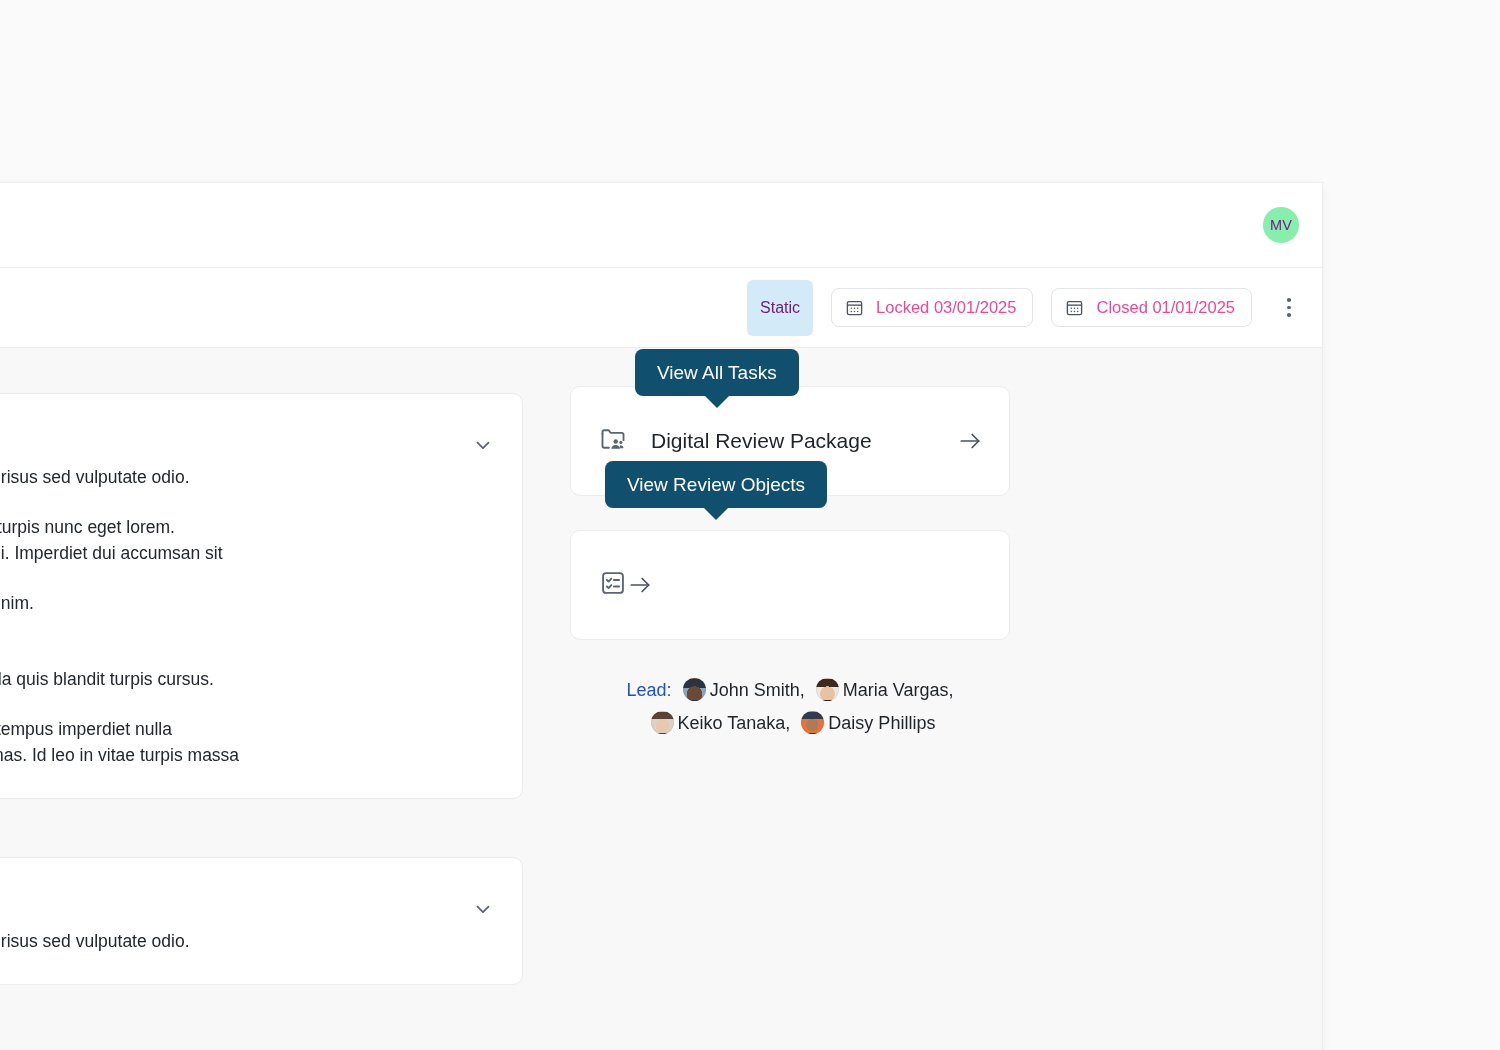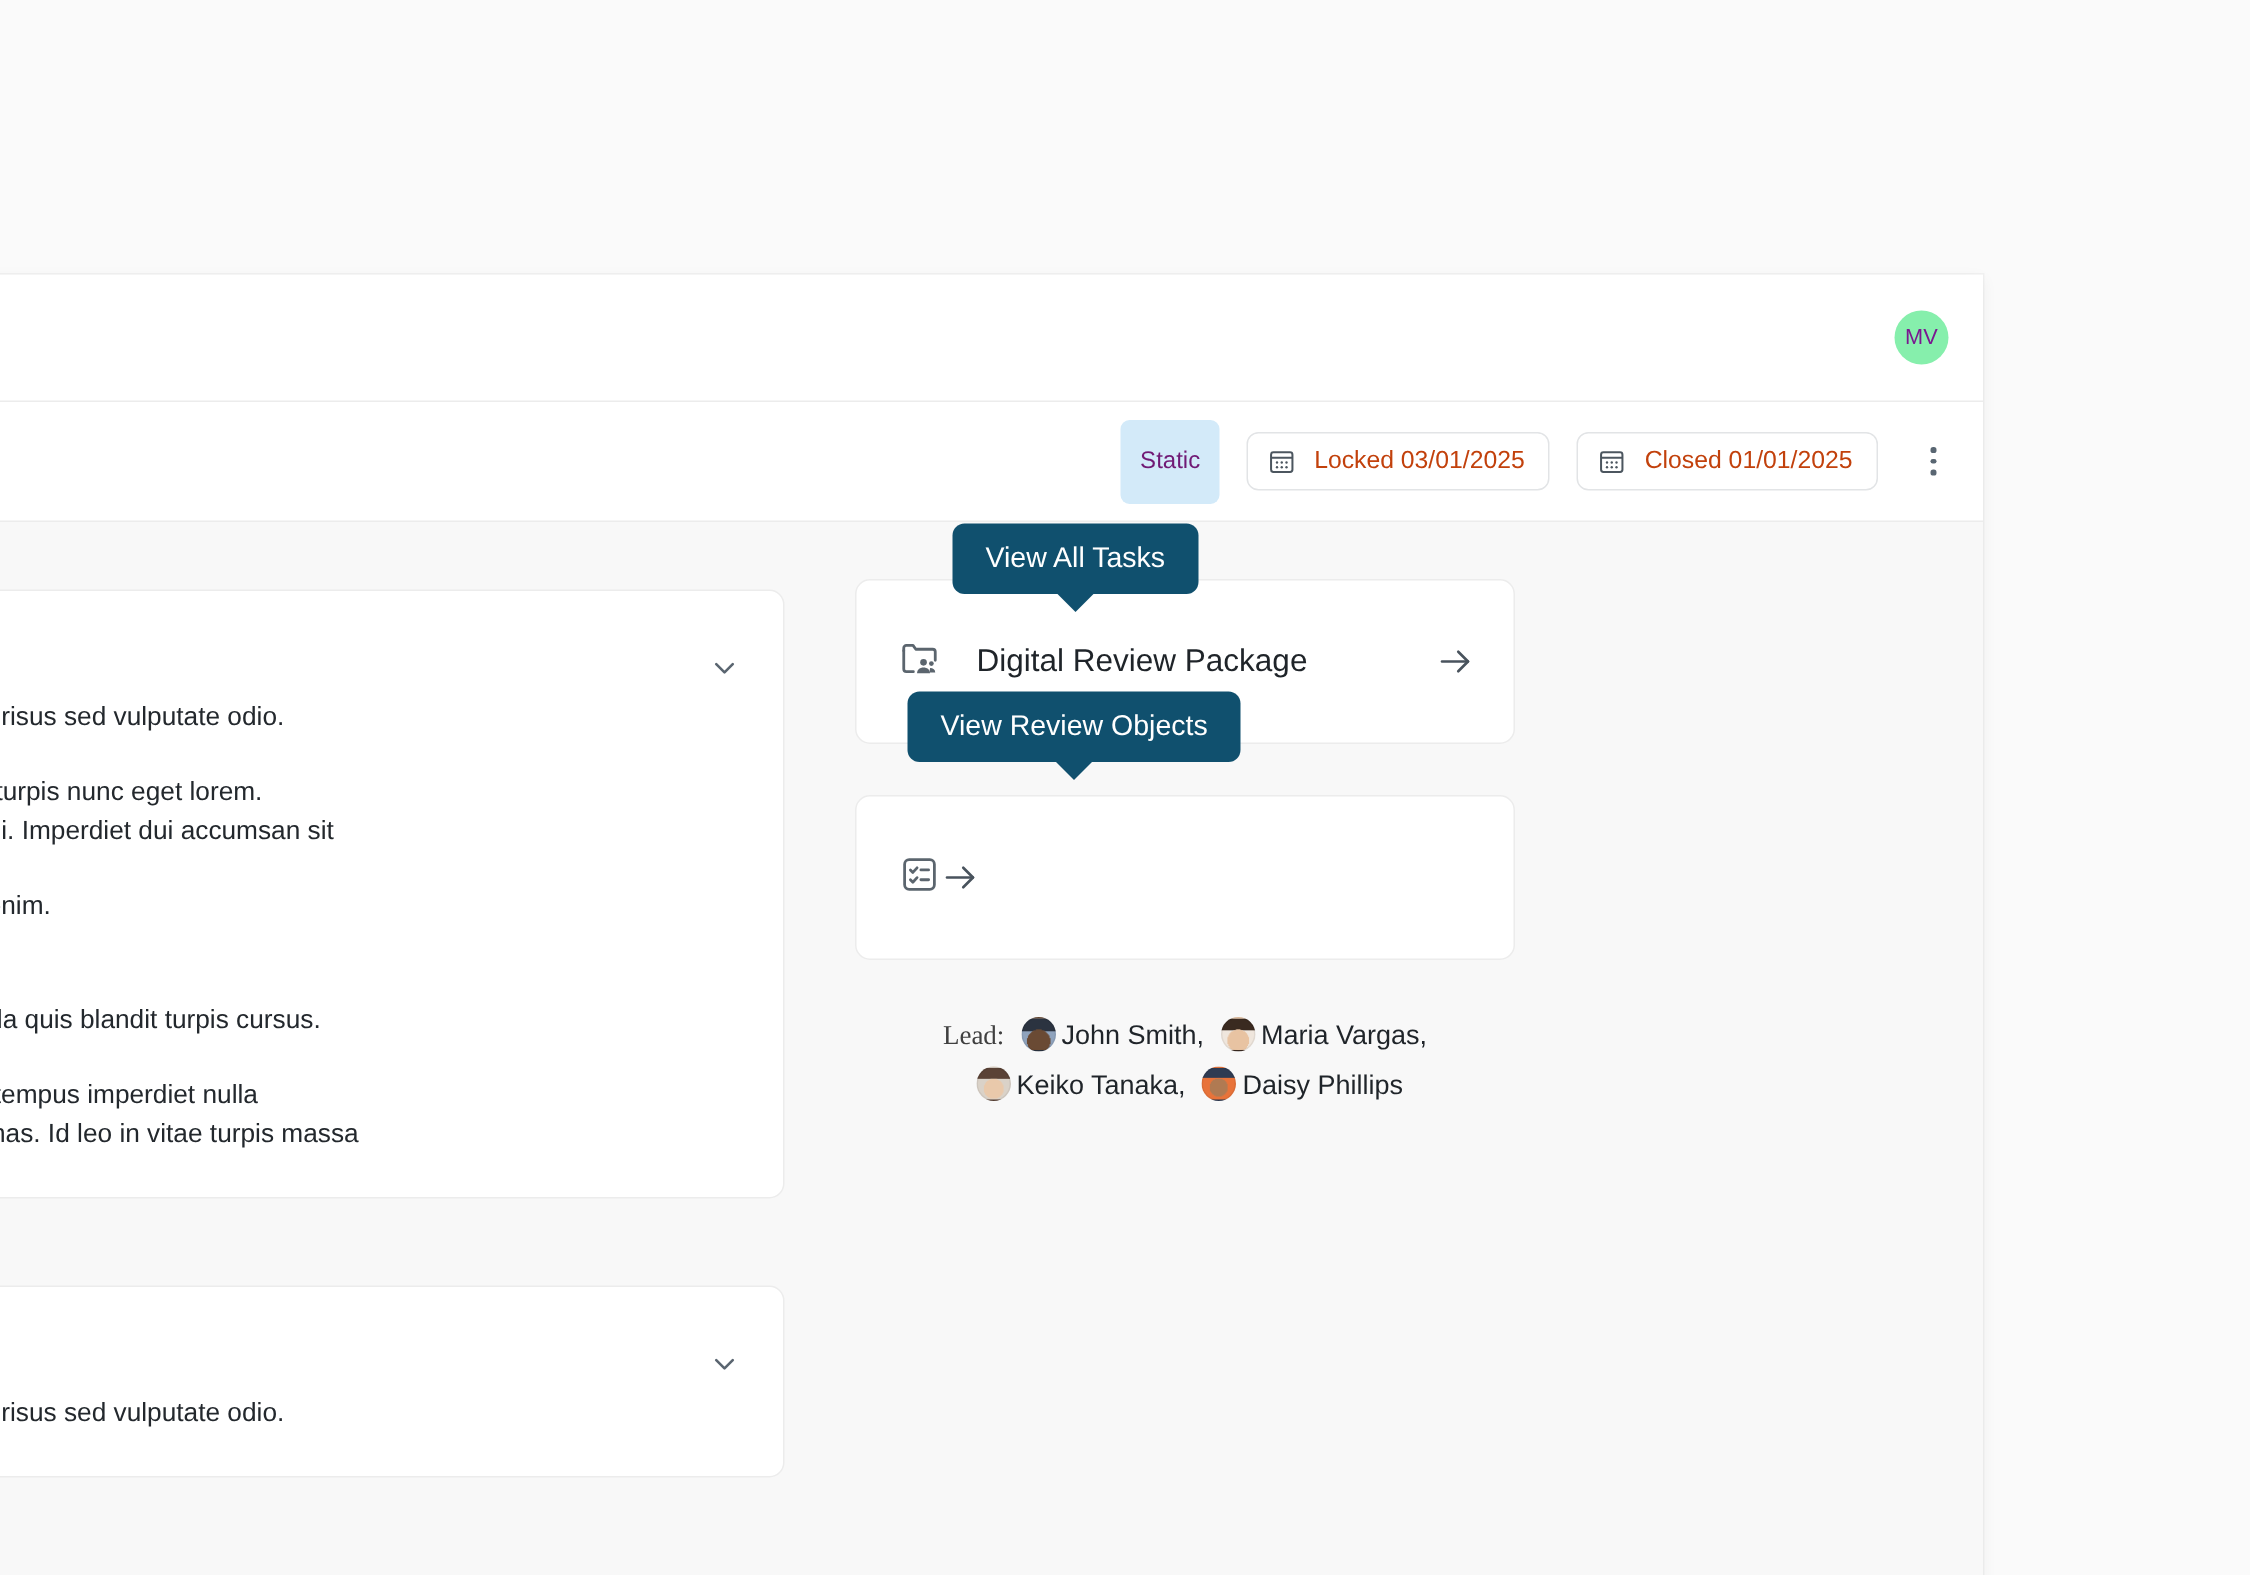--- a/index.html
+++ b/index.html
@@ -50,21 +50,21 @@
   .badge-static {
     background: #d3eaf9; color: #701a75;
     font-size: 16px; font-weight: 400;
     padding: 20px 13px; border-radius: 6px;
     line-height: 1;
   }
   .pill {
     display: flex; align-items: center; gap: 12px;
     border: 1px solid #e2e4e6; border-radius: 8px;
     background: #fff; padding: 9px 16px 9px 13px;
-    font-size: 16.5px; color: #c2410c;
+    font-size: 16.5px; color: #ec4899;
     white-space: nowrap;
   }
   .pill svg { display:block; }
   .kebab {
     width: 30px; height: 34px;
     display: flex; flex-direction: column; align-items: center; justify-content: center;
     gap: 4px; margin-left: 4px; cursor: pointer;
   }
   .kebab i { width: 3.5px; height: 3.5px; border-radius: 50%; background: #596672; display:block; }
 
@@ -120,21 +120,21 @@
   }
   .tt-tasks { left: 64px; top: -70px; margin-top: 32px; }
   .tt-objects { left: 34px; top: -70px; }
 
   .lead-row {
     margin-top: 10px;
     text-align: center;
     font-size: 18px; line-height: 33px; color: #1f2429;
     padding: 0 24px;
   }
-  .lead-label { color: #404040; font-family: Liberation Serif, serif; }
+  .lead-label { color: #1d4ed8; }
   .person { white-space: nowrap; display:inline; }
   .face {
     display: inline-block; vertical-align: -5px;
     width: 23px; height: 23px; border-radius: 50%;
     margin-right: 4px; margin-left: 6px;
     background-size: cover; overflow:hidden;
     border: 1px solid rgba(0,0,0,0.06);
   }
   .f1 { background: radial-gradient(circle at 50% 72%, #6a4a34 0 42%, transparent 43%), linear-gradient(#2b3340 0 42%, #8fa3bd 42% 100%); }
   .f2 { background: radial-gradient(circle at 50% 70%, #e8c3a2 0 40%, transparent 41%), linear-gradient(#3a2a20 0 38%, #efe6dd 38% 100%); }

